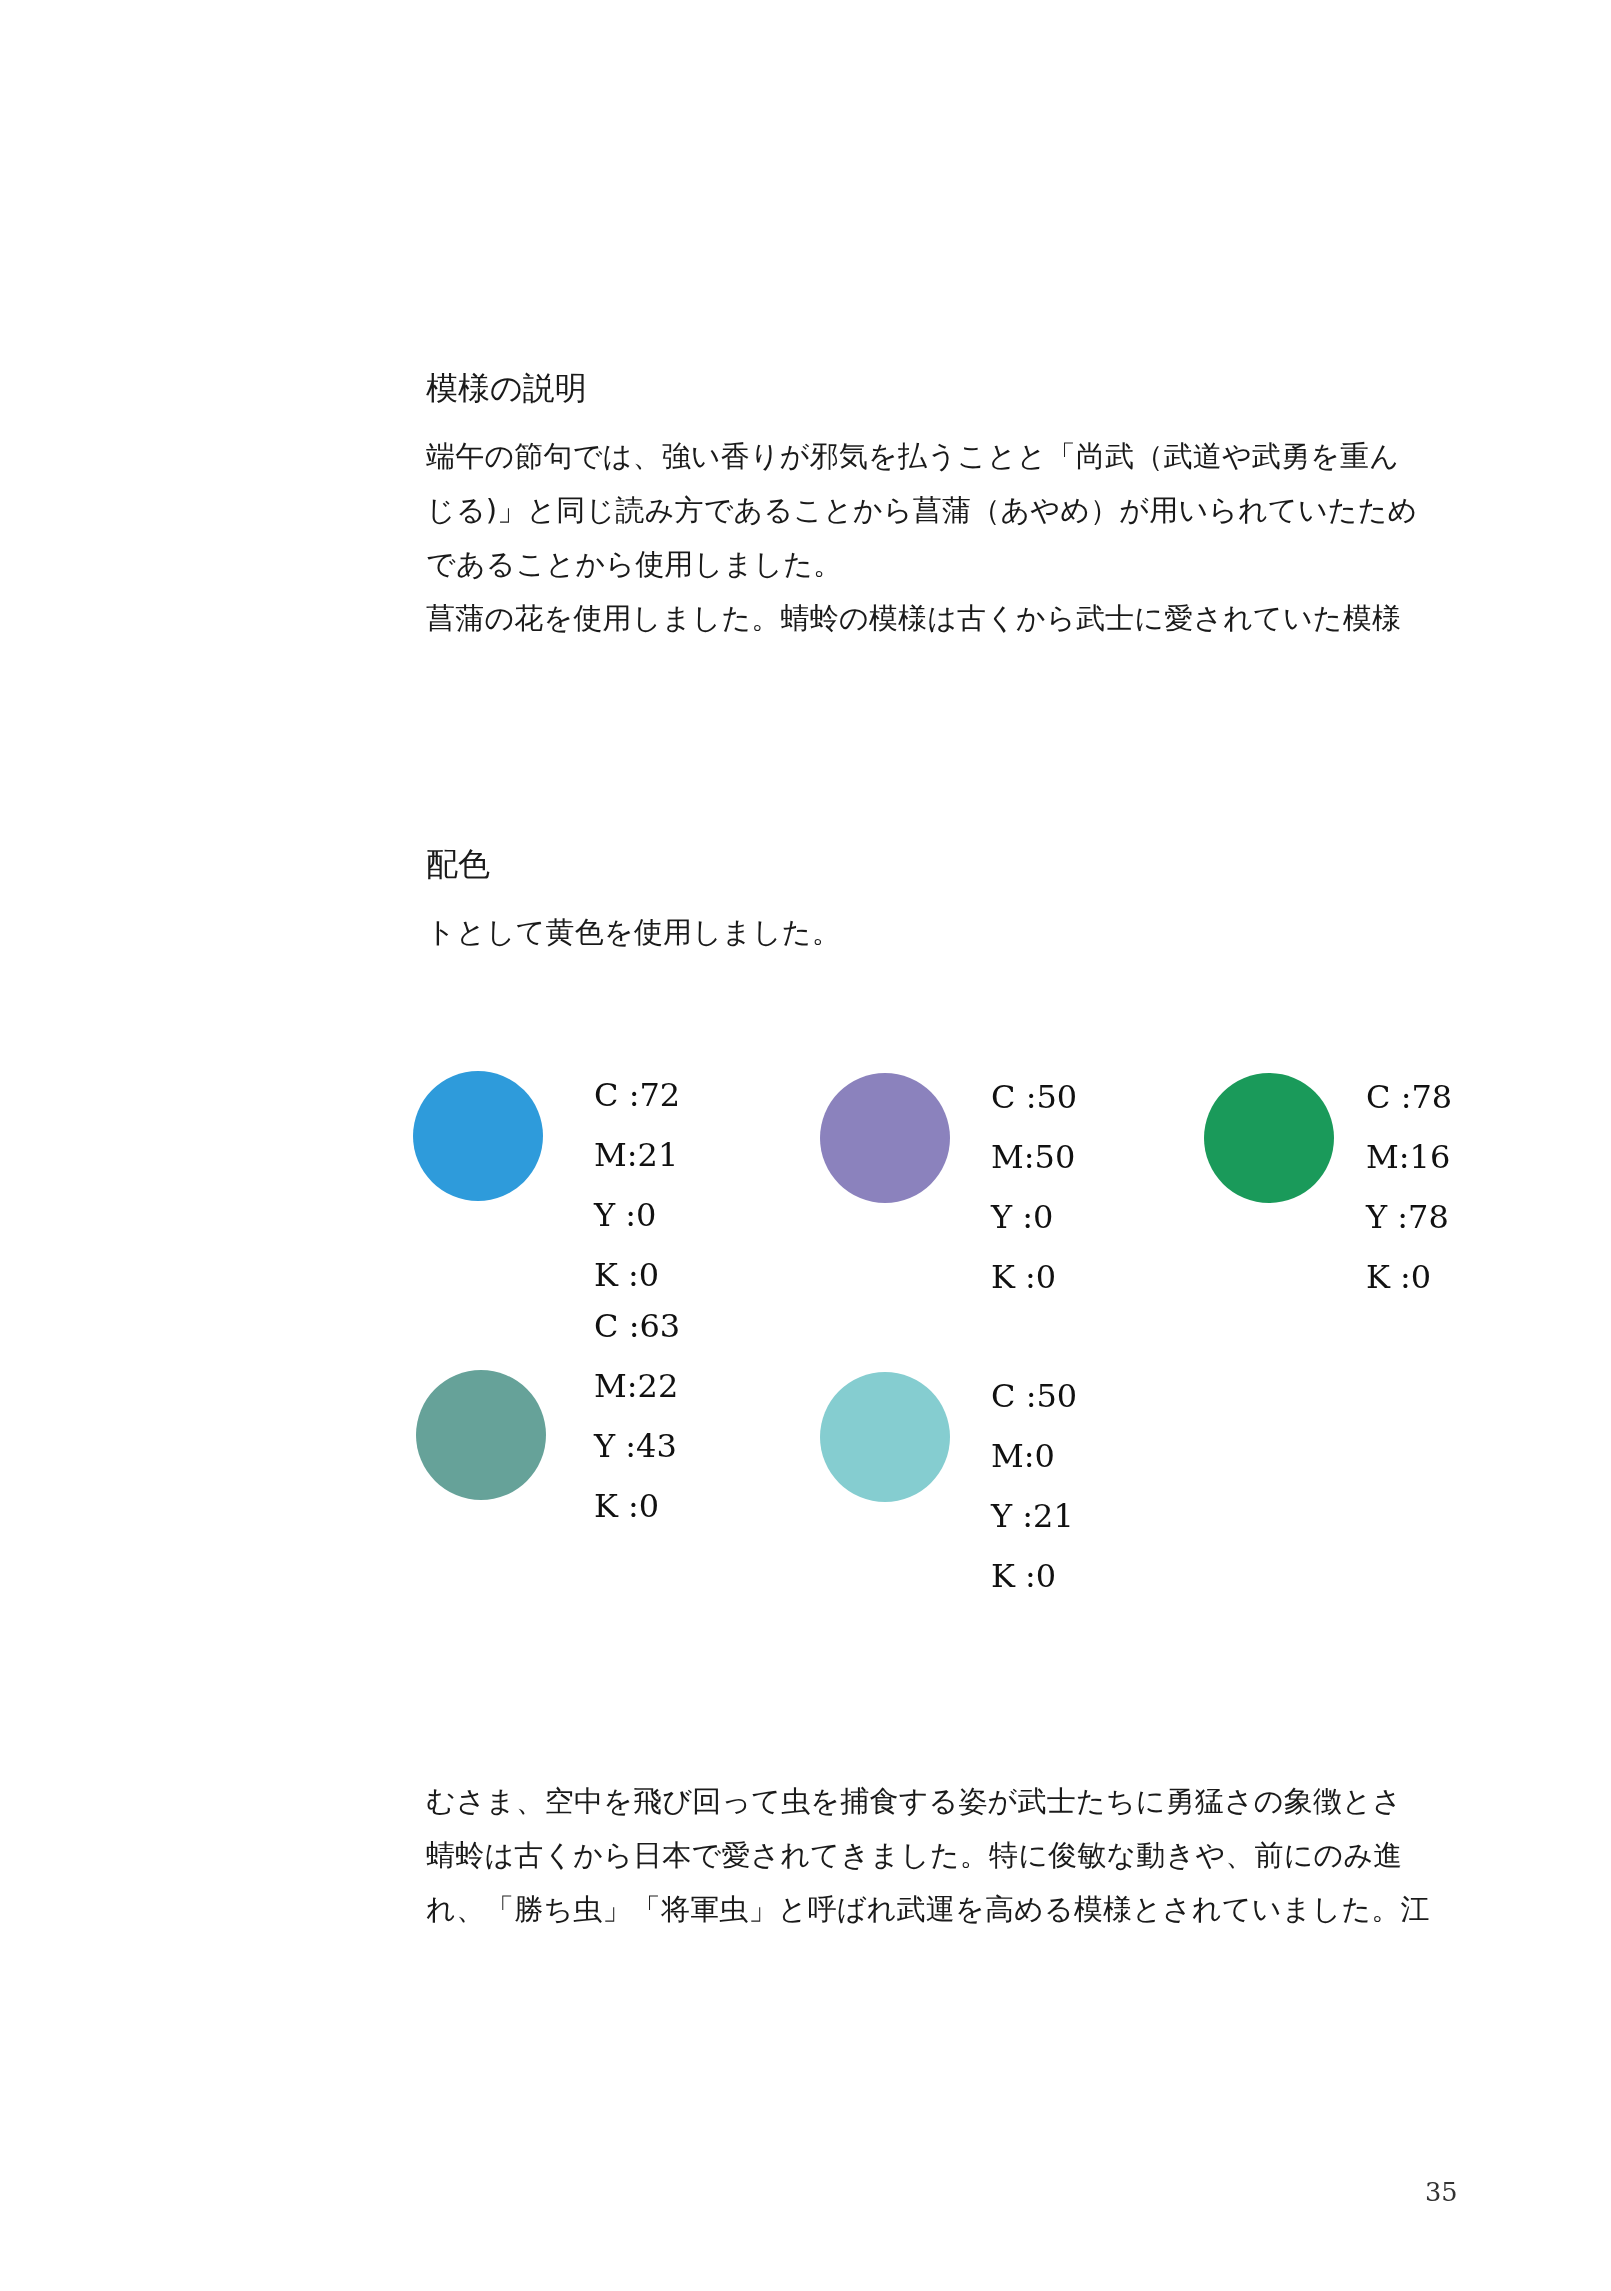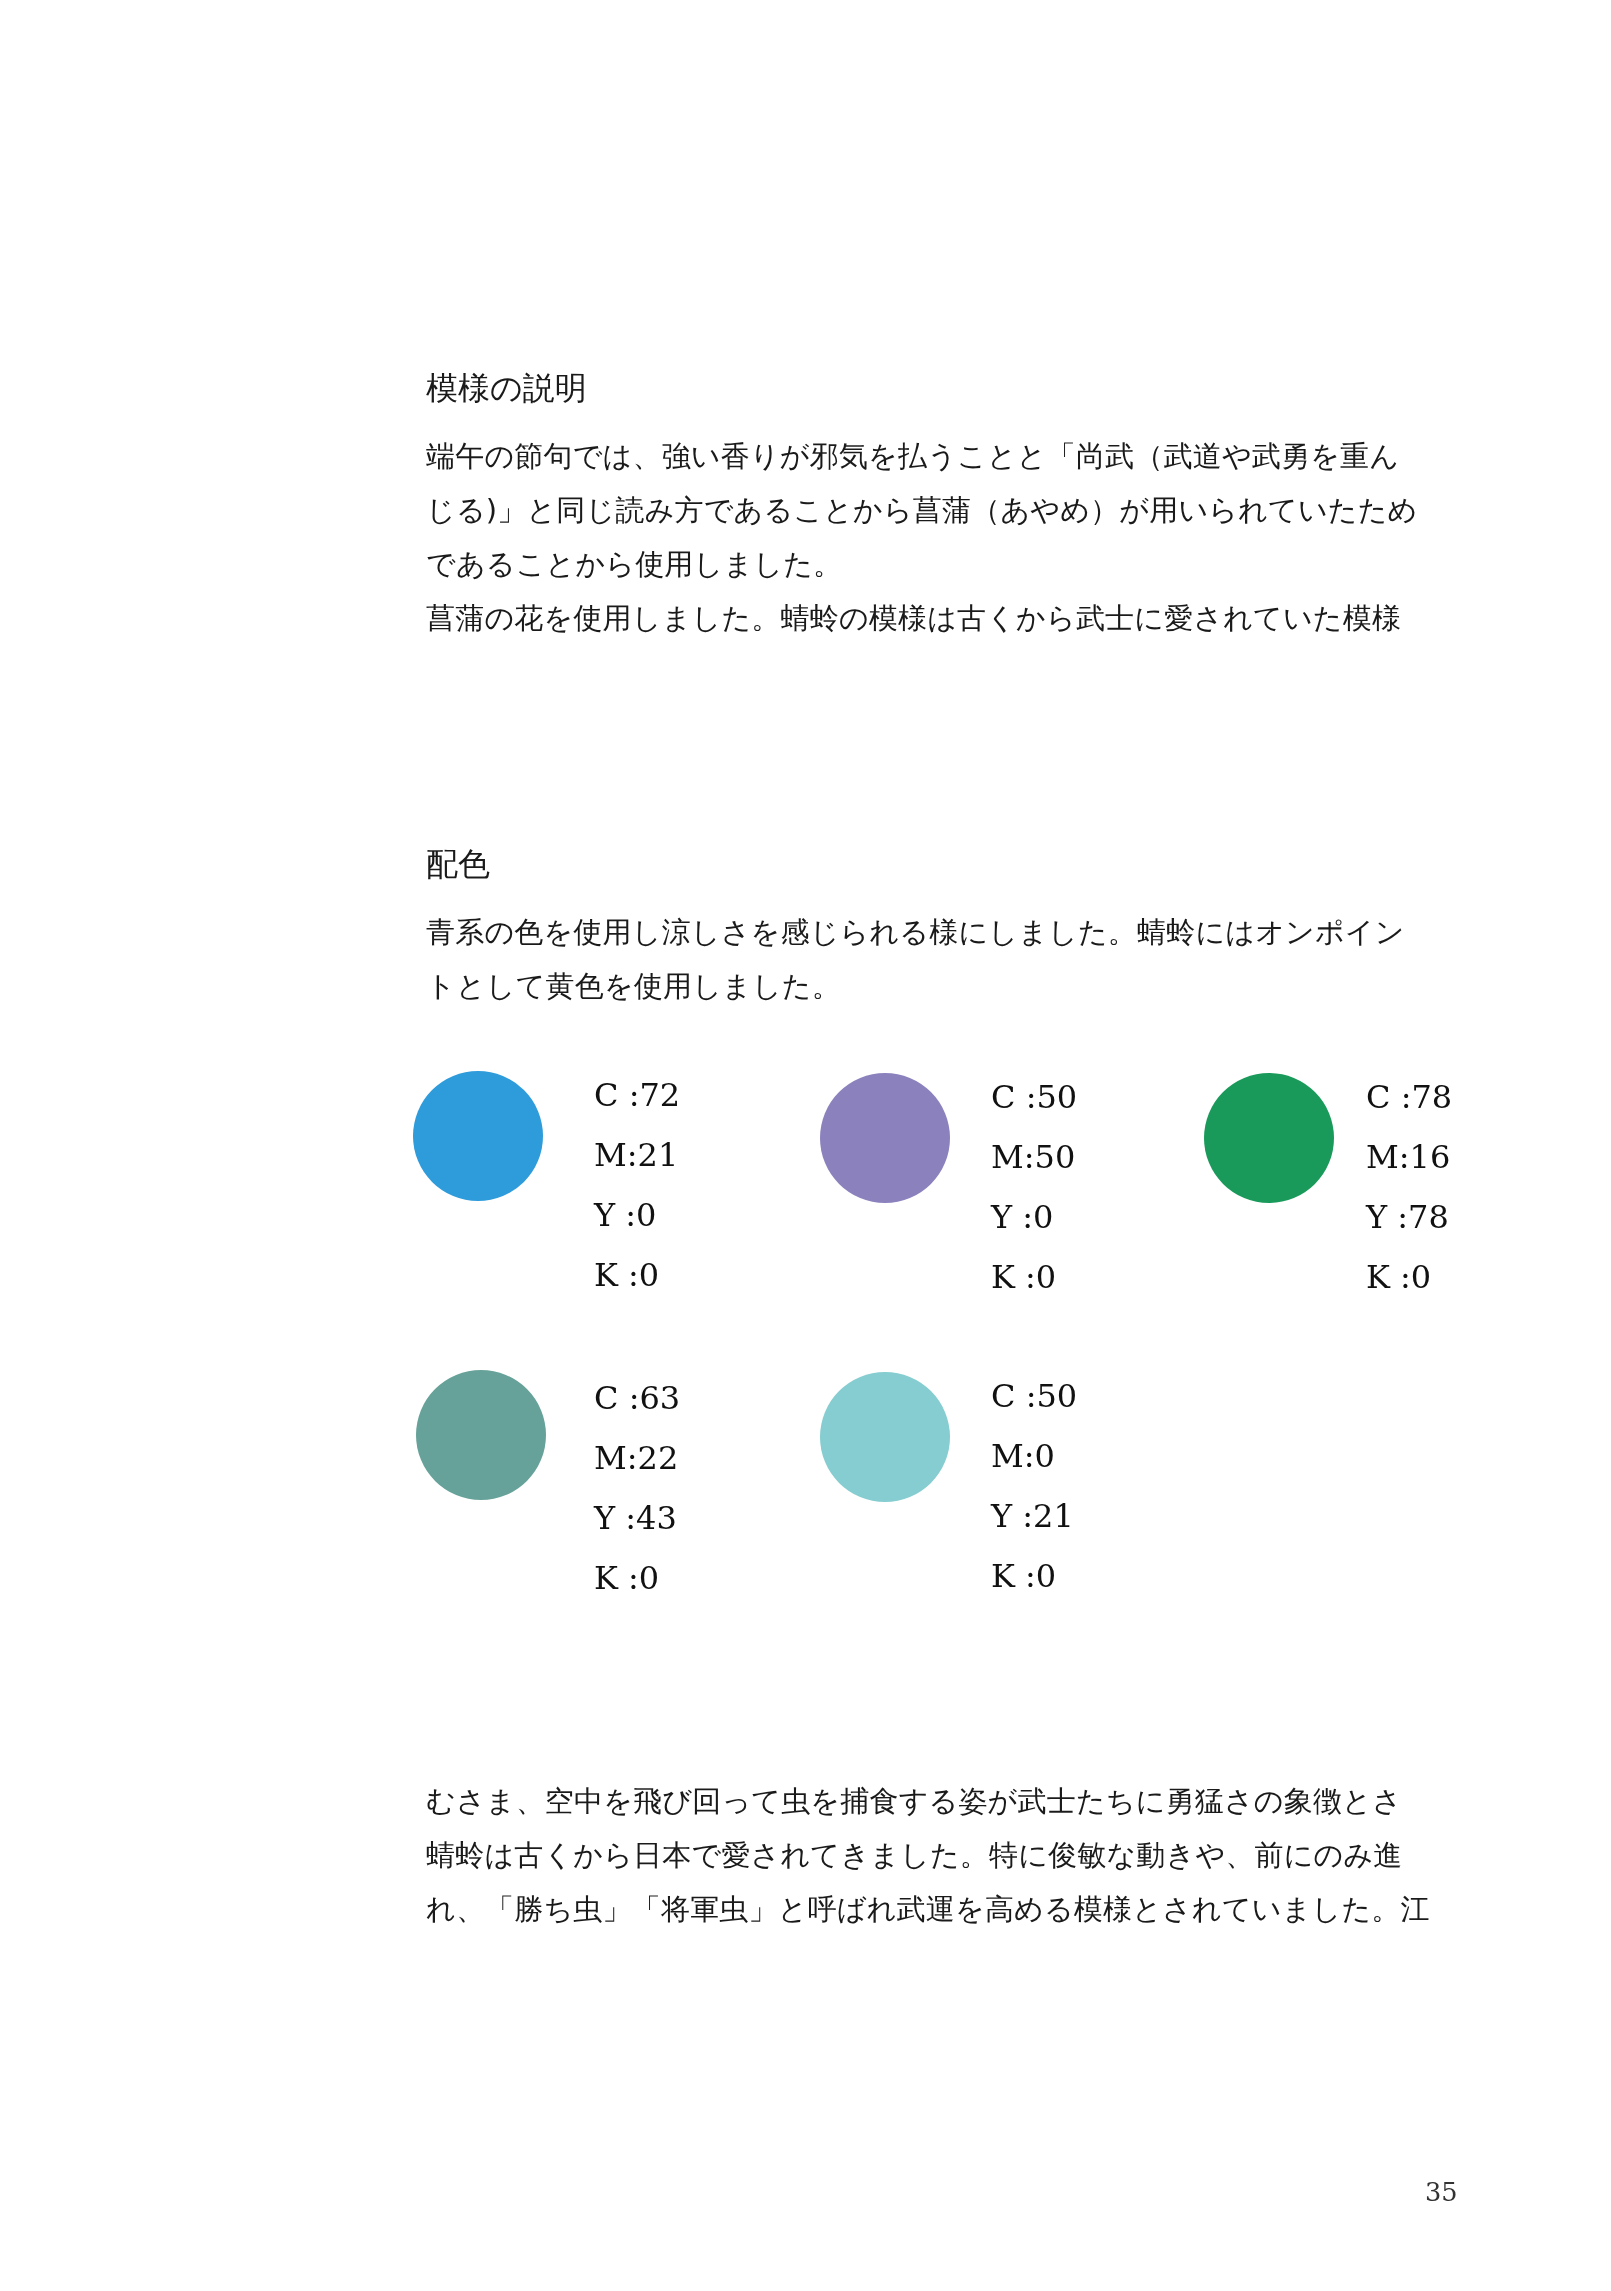--- a/index.html
+++ b/index.html
@@ -44,21 +44,20 @@
     <span class="line">端午の節句では、強い香りが邪気を払うことと「尚武（武道や武勇を重ん</span>
     <span class="line">じる)」と同じ読み方であることから菖蒲（あやめ）が用いられていたため</span>
     <span class="line">であることから使用しました。</span>
     <span class="line">菖蒲の花を使用しました。蜻蛉の模様は古くから武士に愛されていた模様</span>
   </p>
 </div>
 
 <div class="section" id="sec-colors">
   <h2 class="heading">配色</h2>
   <p class="para">
-    <span class="line">青系の色を使用し涼しさを感じられる様にしました。蜻蛉にはオンポイン</span>
     <span class="line">トとして黄色を使用しました。</span>
   </p>
 </div>
 
 <div class="swatch">
   <div class="circle" style="left: 413px; top: 1071px; background: rgb(46, 155, 219);"></div>
   <div class="cmyk" style="left:594px; top:1065px;">
     <span class="row">C :72</span>
     <span class="row">M:21</span>
     <span class="row">Y :0</span>
@@ -81,21 +80,21 @@
   <div class="cmyk" style="left:1366px; top:1067px;">
     <span class="row">C :78</span>
     <span class="row">M:16</span>
     <span class="row">Y :78</span>
     <span class="row">K :0</span>
   </div>
 </div>
 
 <div class="swatch">
   <div class="circle" style="left: 416px; top: 1370px; background: rgb(102, 162, 153);"></div>
-  <div class="cmyk" style="left:594px; top:1368px;">
+  <div class="cmyk" style="left:594px; top:1296px;">
     <span class="row">C :63</span>
     <span class="row">M:22</span>
     <span class="row">Y :43</span>
     <span class="row">K :0</span>
   </div>
 </div>
 
 <div class="swatch">
   <div class="circle" style="left: 820px; top: 1372px; background: rgb(133, 205, 208);"></div>
   <div class="cmyk" style="left:991px; top:1366px;">

